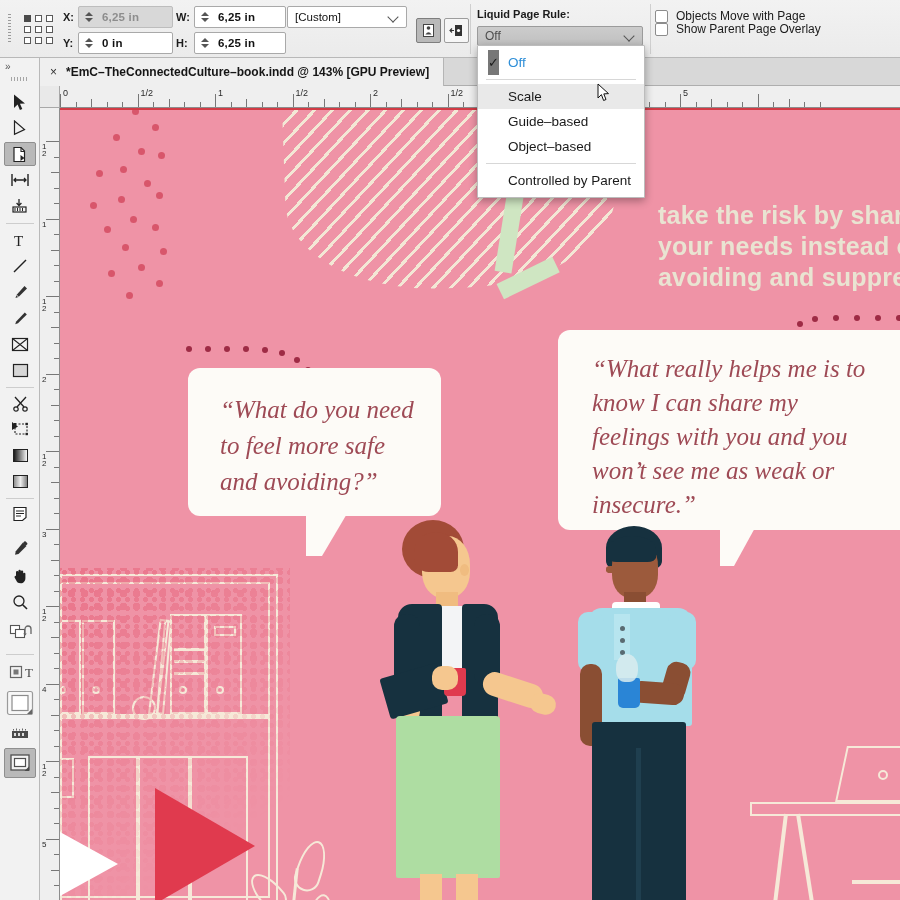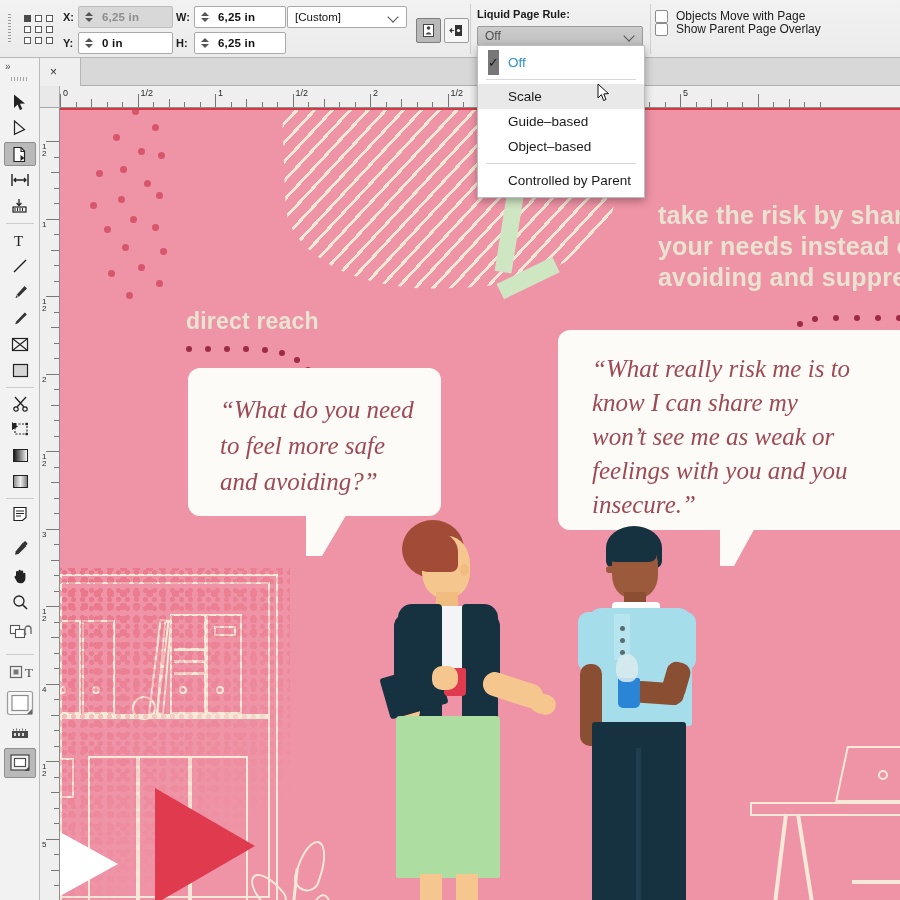--- a/index.html
+++ b/index.html
@@ -252,20 +252,21 @@
     </div>
     <div class="chkrow" style="left:655px;top:22px">
       <span class="chkbox"></span>
       <span class="chklabel">Show Parent Page Overlay</span>
     </div>
   </div>
 
   <div class="tabbar">
     <div class="doctab">
       <span class="x">×</span>
+      <span class="tt">*EmC–TheConnectedCulture–book.indd @ 143% [GPU Preview]</span>
     </div>
   </div>
 
   <div class="ruler-corner"></div>
   <div class="hruler" id="hruler">
       <div class="tick" style="left: 0px; height: 13px;"></div>
       <div class="rlabel" style="left: 3px; top: 2px;">0</div>
       <div class="tick" style="left: 15.5px; height: 5px;"></div>
       <div class="tick" style="left: 31px; height: 8px;"></div>
       <div class="tick" style="left: 46.5px; height: 5px;"></div>
@@ -601,21 +602,20 @@
 
       <div class="greenbar" style="left:462px;top:-10px;width:17px;height:175px;transform:rotate(9deg);transform-origin:top left;"></div>
       <div class="greenbar" style="left:434px;top:148px;width:62px;height:17px;transform:rotate(-26deg);transform-origin:right center;"></div>
 
       <div class="artText headline" style="left:598px;top:92px;">
         <div>take the risk by sharing</div>
         <div>your needs instead of</div>
         <div>avoiding and suppress</div>
       </div>
 
-      <div class="artText kicker" style="left:126px;top:200px;">direct reach</div>
 
       <div class="dotline" style="left:126px;top:238px;width:180px;height:40px;">
         <i style="left:0;top:0"></i>
           <i style="left:19px;top:0"></i>
           <i style="left:38px;top:0"></i>
         <i style="left:57px;top:0"></i>
           <i style="left:76px;top:1px"></i>
           <i style="left:93px;top:4px"></i>
         <i style="left:108px;top:11px"></i>
           <i style="left:119px;top:21px"></i>
@@ -637,24 +637,24 @@
         <div class="q" style="left:32px;top:24px;font-size:25px;line-height:36px;">
           <div>“What do you need</div>
           <div>to feel more safe</div>
           <div>and avoiding?”</div>
         </div>
       </div>
       <div class="tailA" style="left:246px;top:404px;border-left:16px solid #fdfbf7;border-right:26px solid transparent;border-top:44px solid #fdfbf7;border-bottom:0;"></div>
 
       <div class="bubble" style="left:498px;top:222px;width:400px;height:200px;">
         <div class="q" style="left:34px;top:22px;font-size:25px;line-height:34px;">
-          <div>“What really risk me is to</div>
+          <div>“What really helps me is to</div>
           <div>know I can share my</div>
+          <div>feelings with you and you</div>
           <div>won’t see me as weak or</div>
-          <div>feelings with you and you</div>
           <div>insecure.”</div>
         </div>
       </div>
       <div class="tailA" style="left:660px;top:418px;border-left:14px solid #fdfbf7;border-right:22px solid transparent;border-top:40px solid #fdfbf7;border-bottom:0;"></div>
 
       <div class="outline" style="left:0px;top:466px;width:218px;height:330px;"></div>
       <div class="outline" style="left:-6px;top:474px;width:216px;height:316px;"></div>
       <div class="olline" style="left:-6px;top:606px;width:216px;height:5px;"></div>
 
       <div class="outline" style="left:-8px;top:512px;width:29px;height:94px;"></div>

